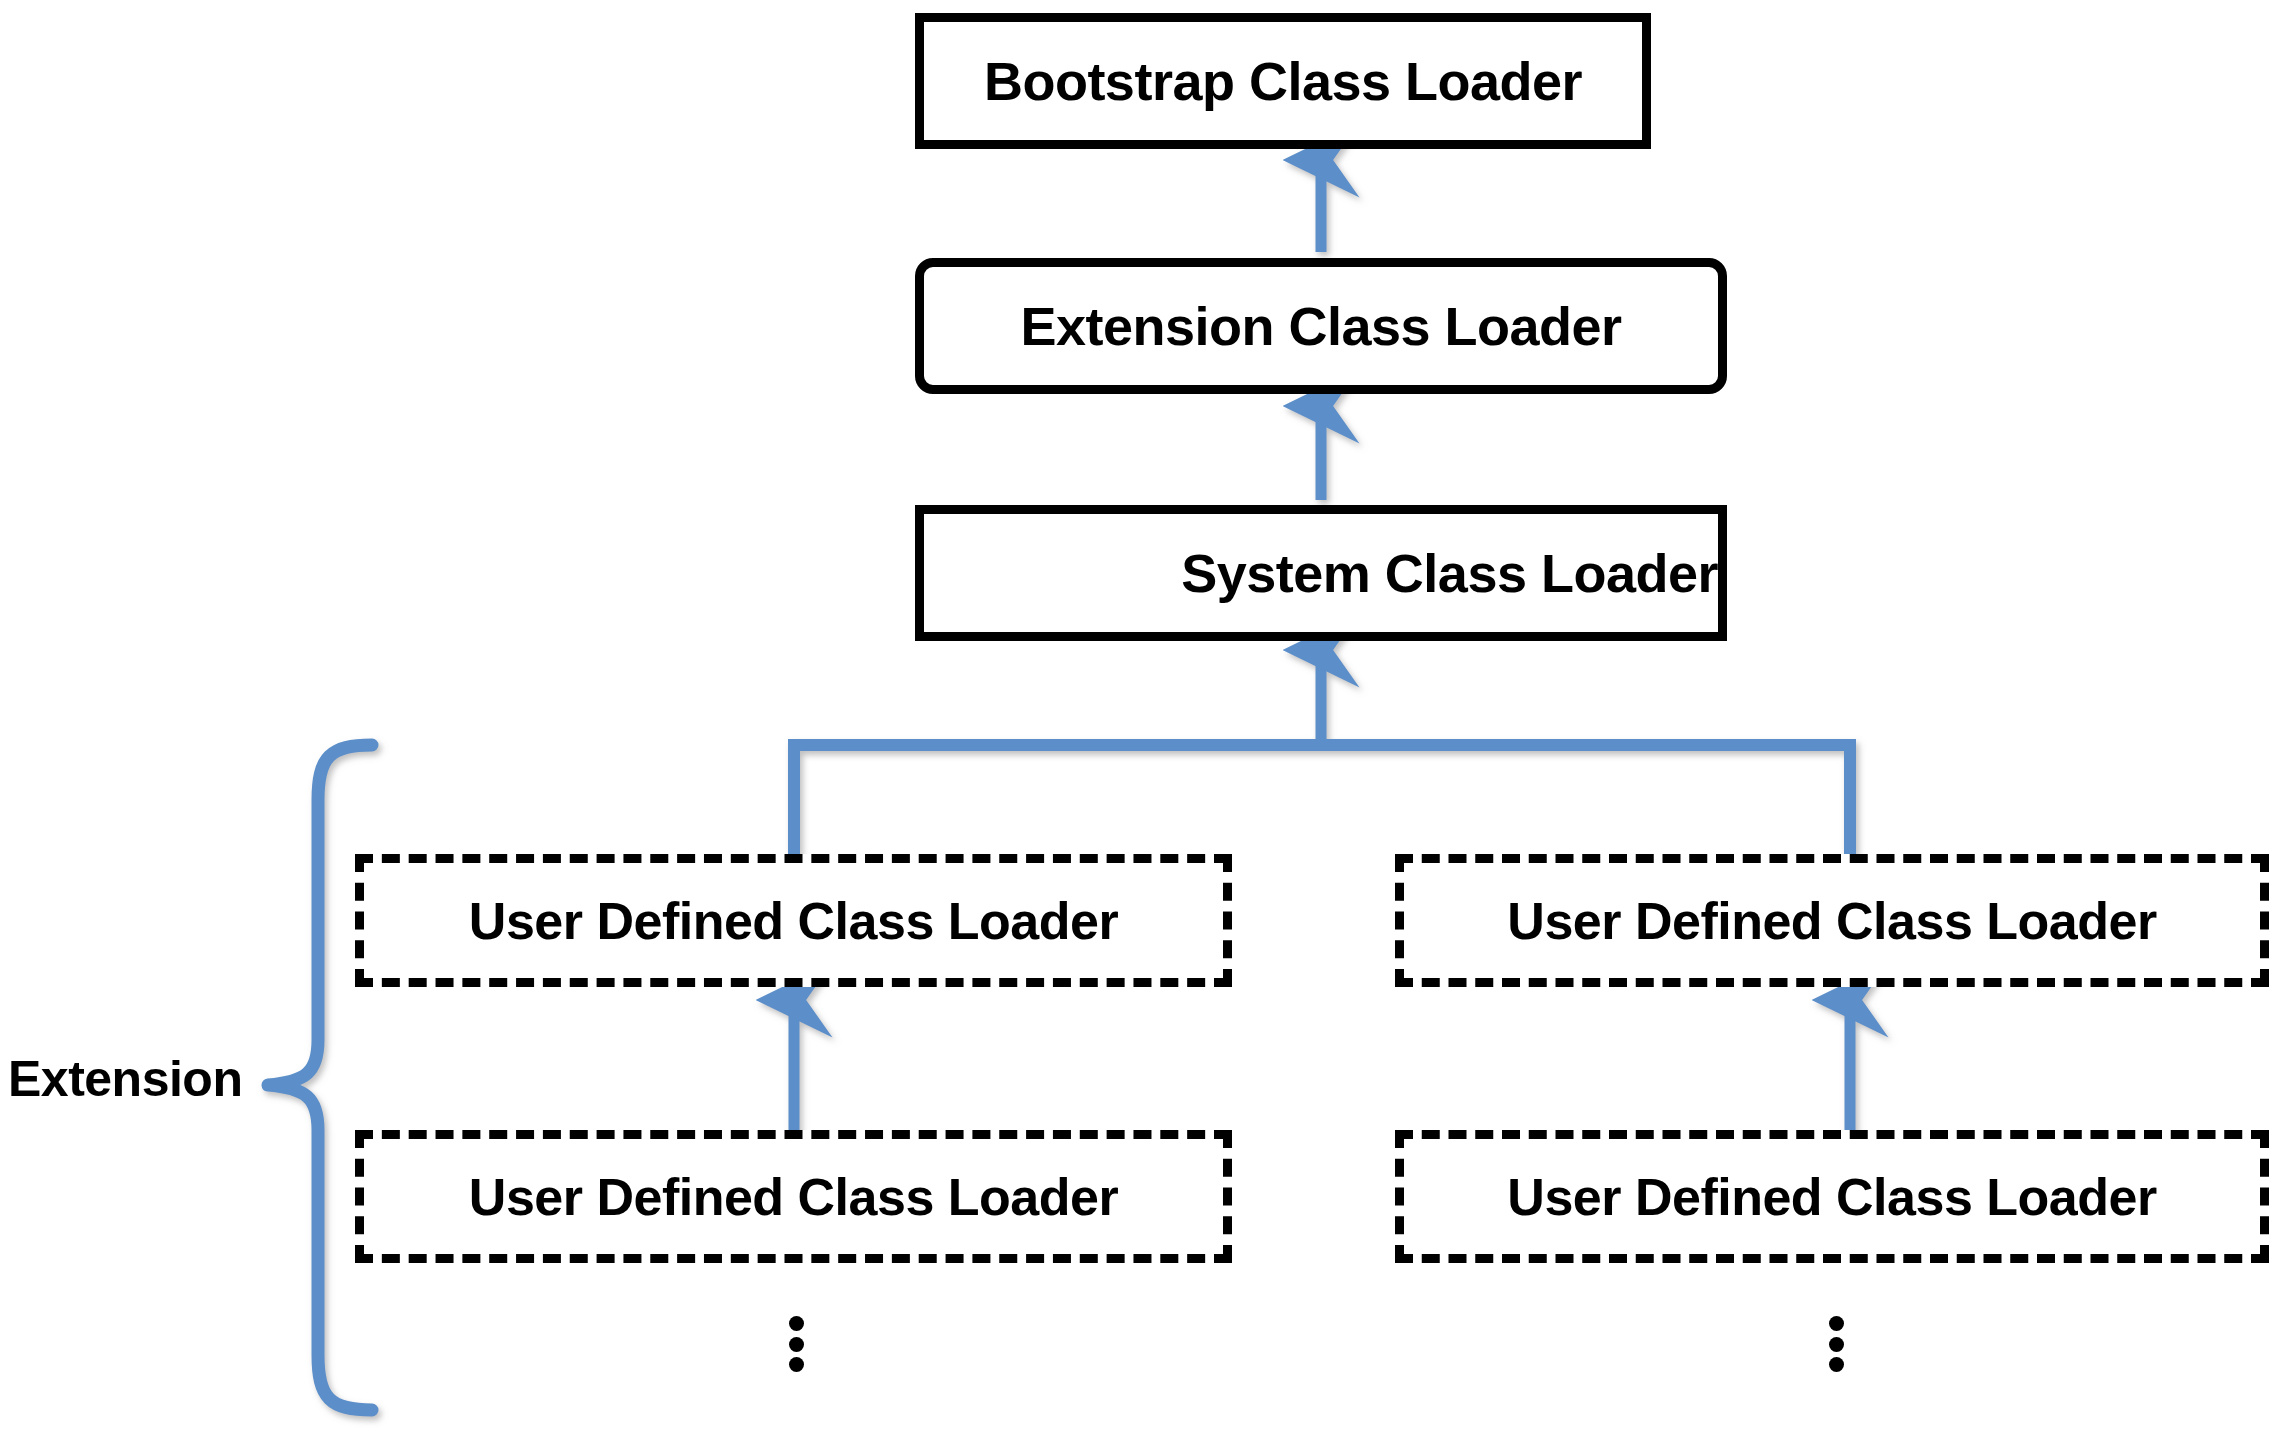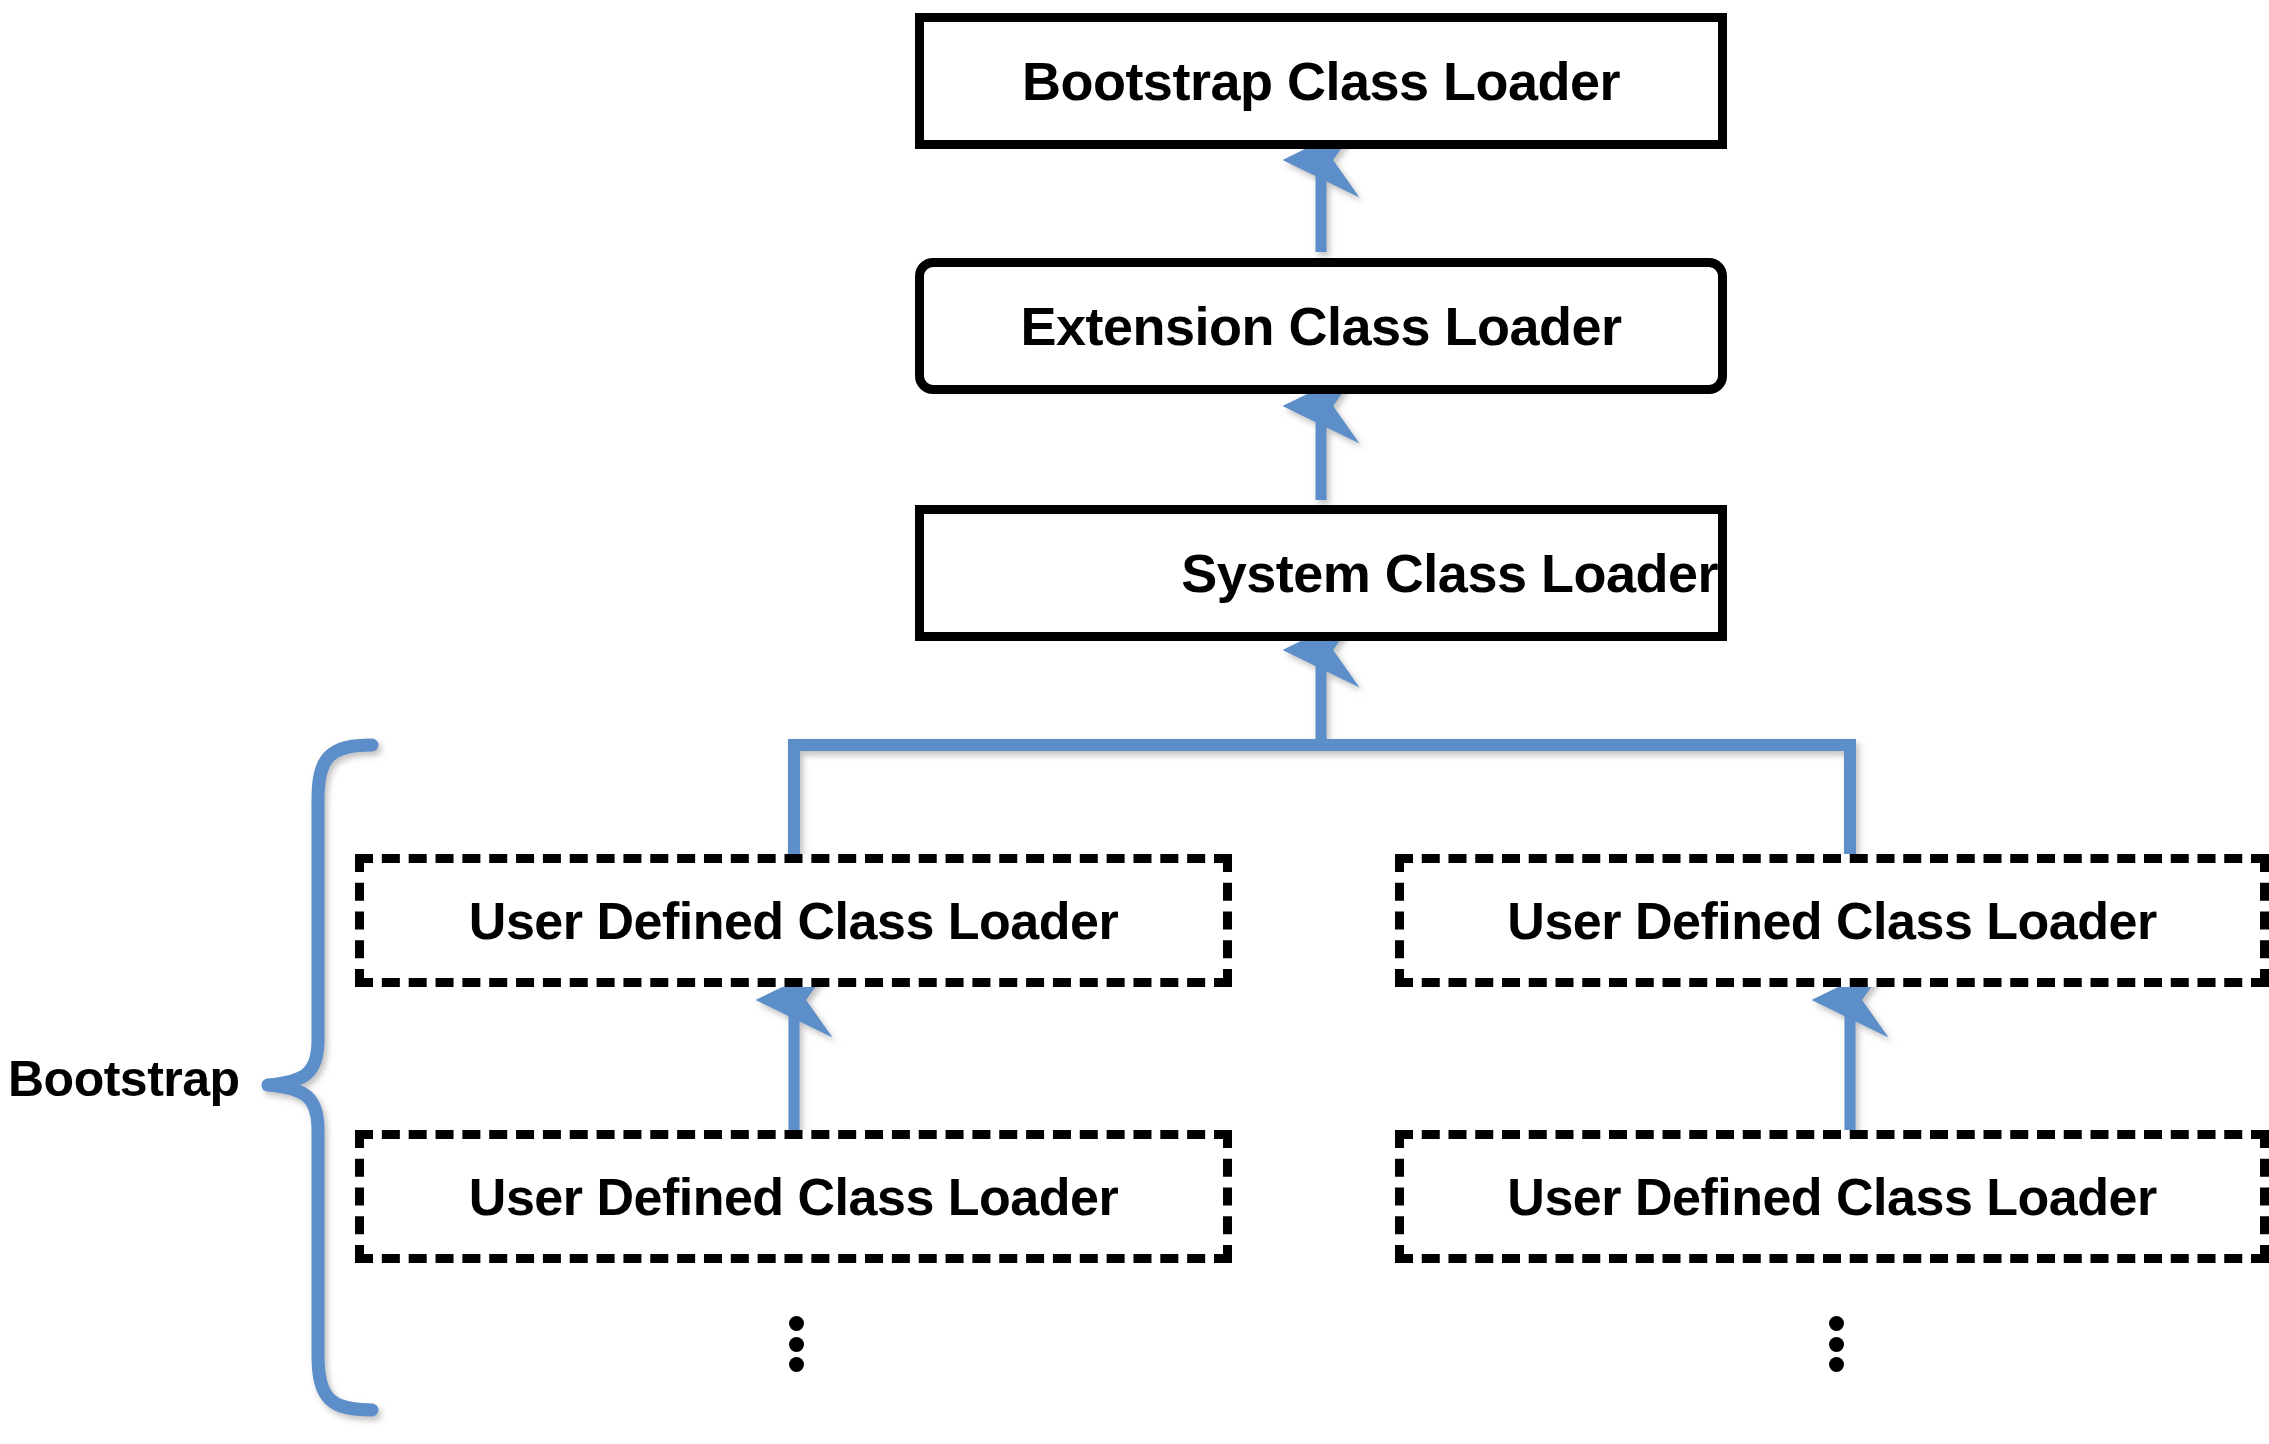--- a/index.html
+++ b/index.html
@@ -118,21 +118,21 @@
       <path d="M372,745
                C 330,745 318,757 318,800
                L 318,1040
                C 318,1072 306,1082 268,1085
                C 306,1088 318,1098 318,1130
                L 318,1355
                C 318,1398 330,1410 372,1410" stroke="#5B8FC9" stroke-width="13" fill="none" stroke-linecap="round" stroke-linejoin="round"></path>
     </g>
   </svg>
 
-  <div class="node solid" style="left:915px; top:13px; width:812px; height:136px;">
+  <div class="node solid" style="left:915px; top:13px; width:736px; height:136px;">
     <span>Bootstrap Class Loader</span>
   </div>
 
   <div class="node solid" style="left:915px; top:258px; width:812px; height:136px;border-radius:18px;">
     <span>Extension Class Loader</span>
   </div>
 
   <div class="node solid" style="left:915px; top:505px; width:812px; height:136px;justify-content:flex-end;">
     <span>System Class Loader</span>
   </div>
@@ -146,21 +146,21 @@
   </div>
 
   <div class="node dashed" style="left:355px; top:1130px; width:877px; height:133px;">
     <span>User Defined Class Loader</span>
   </div>
 
   <div class="node dashed" style="left:1395px; top:1130px; width:874px; height:133px;">
     <span>User Defined Class Loader</span>
   </div>
 
-  <div id="optional-label">Bootstrap</div>
+  <div id="optional-label">Extension</div>
 
   <div class="vdots" style="left:785px; top:1316px;">
     <i></i>
     <i></i>
     <i></i>
   </div>
 
   <div class="vdots" style="left:1825px; top:1316px;">
     <i></i>
     <i></i>

